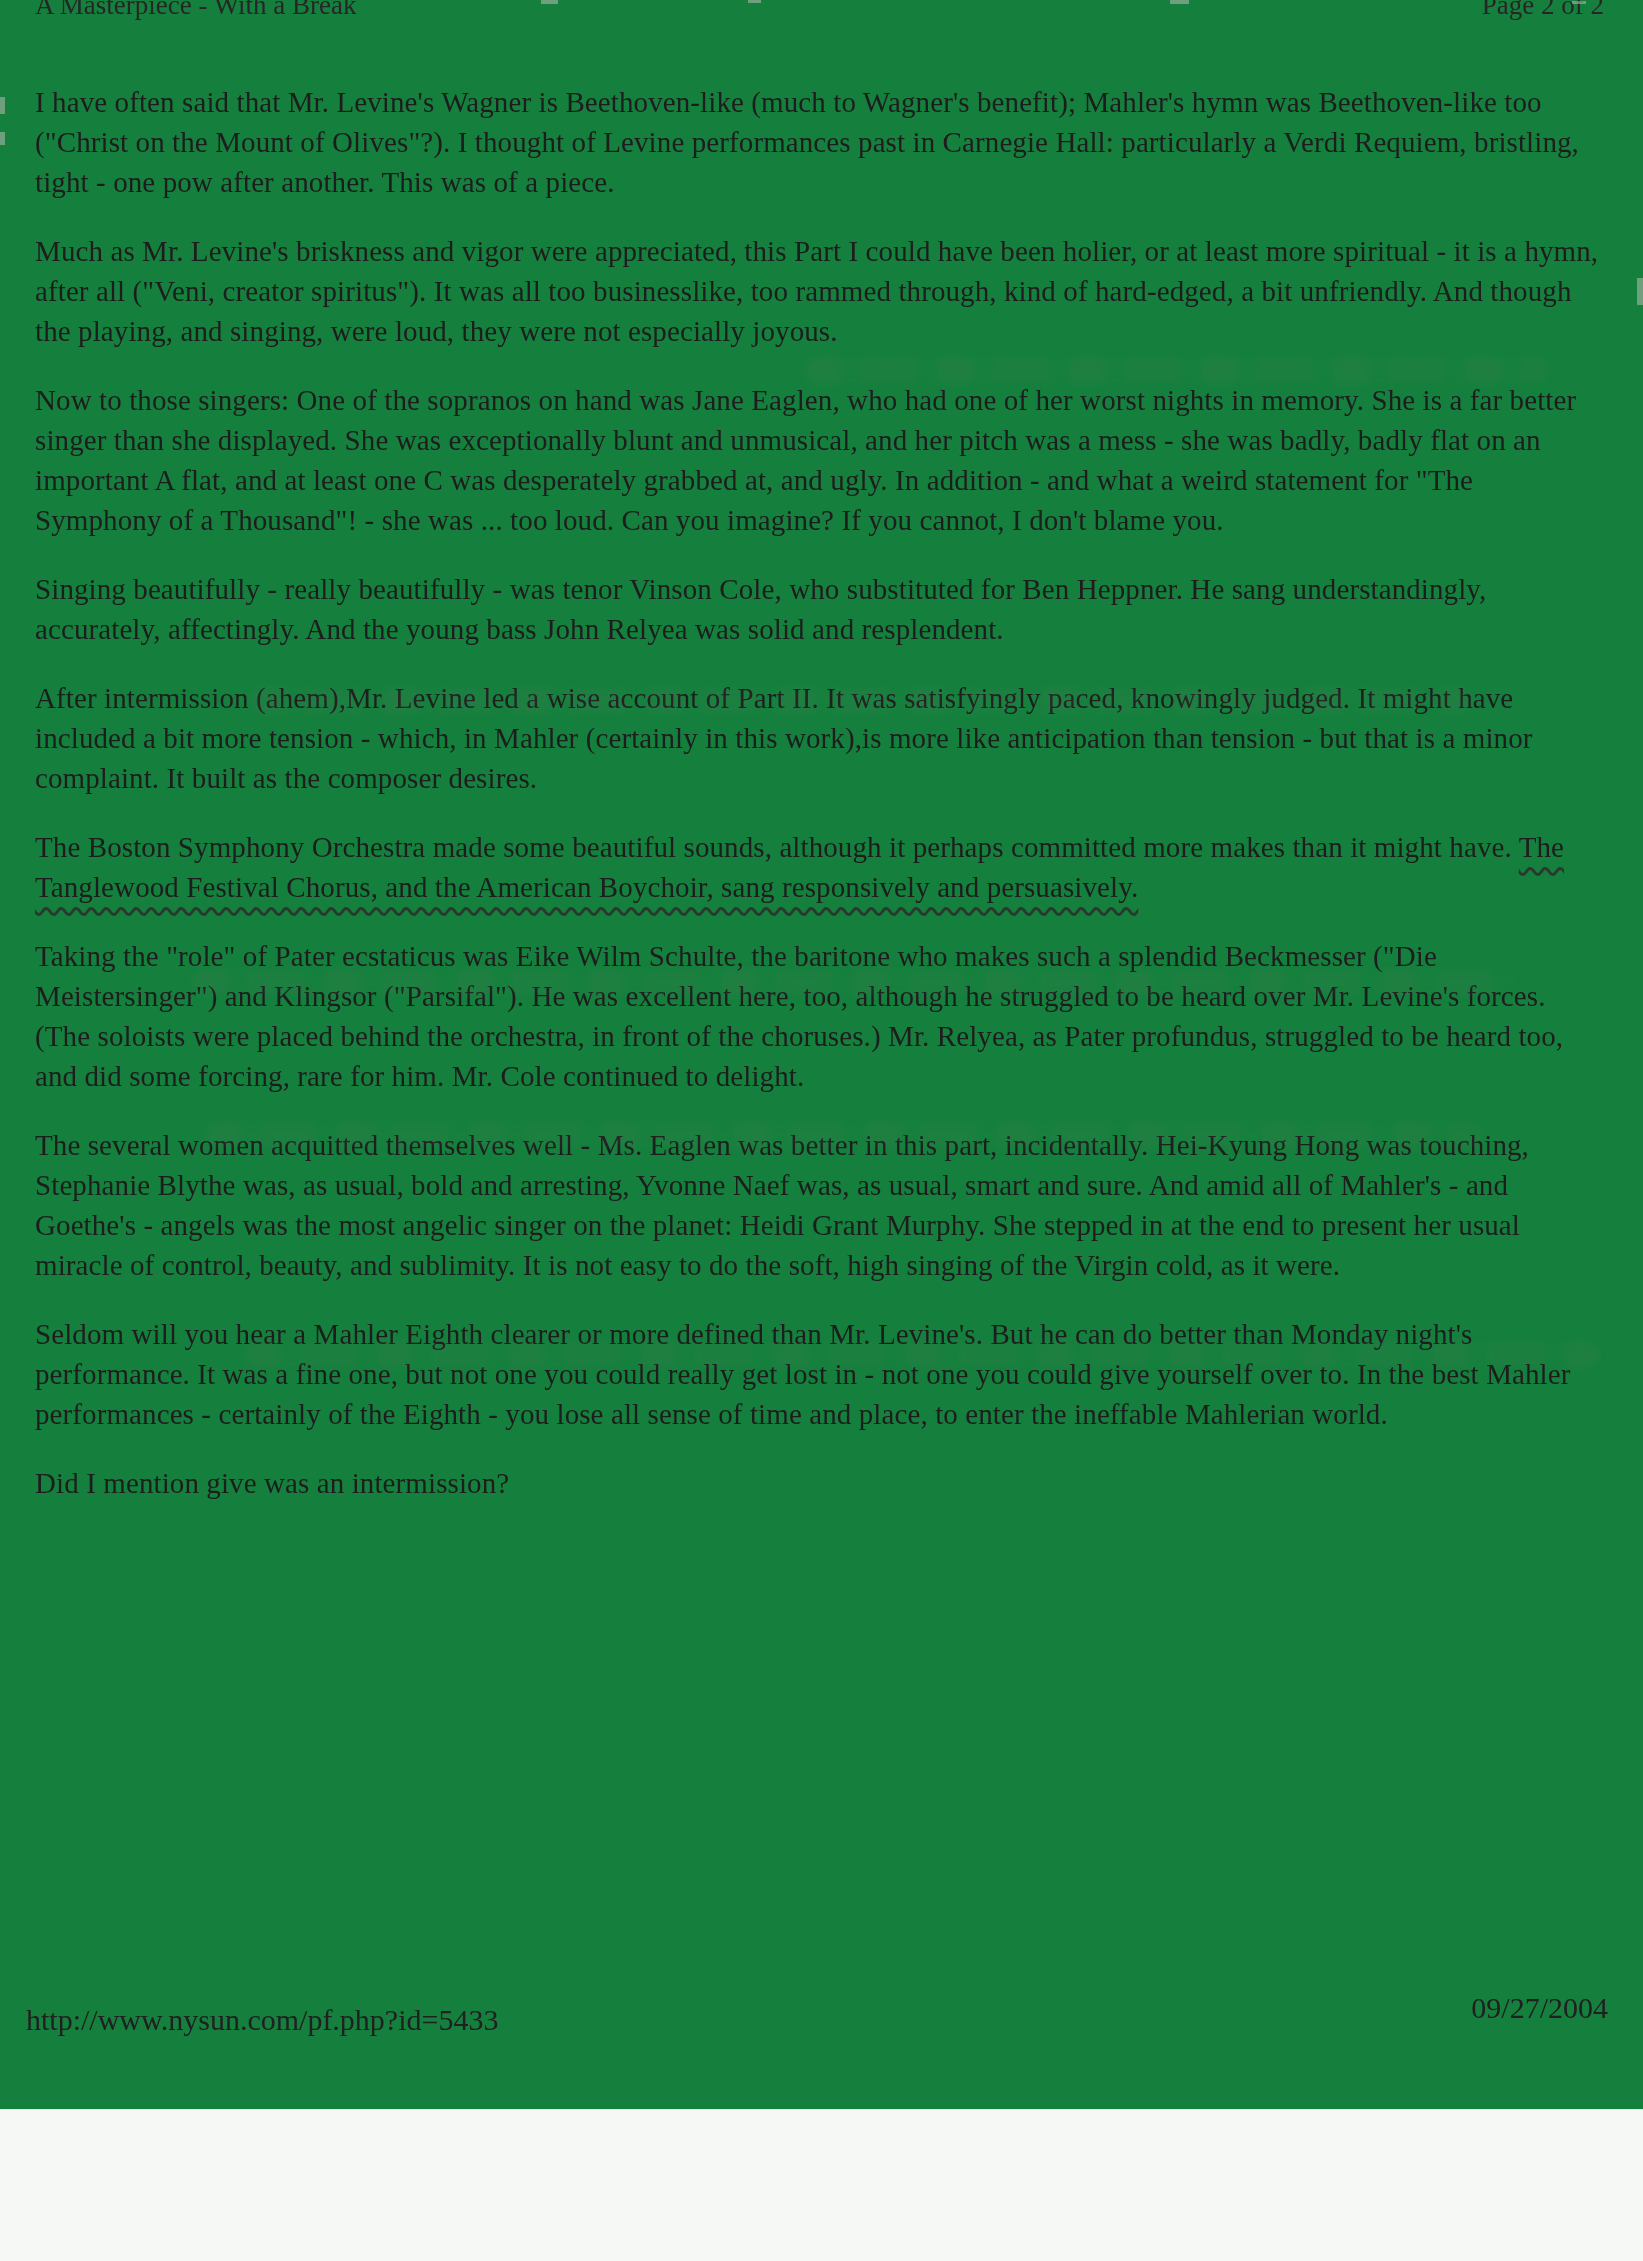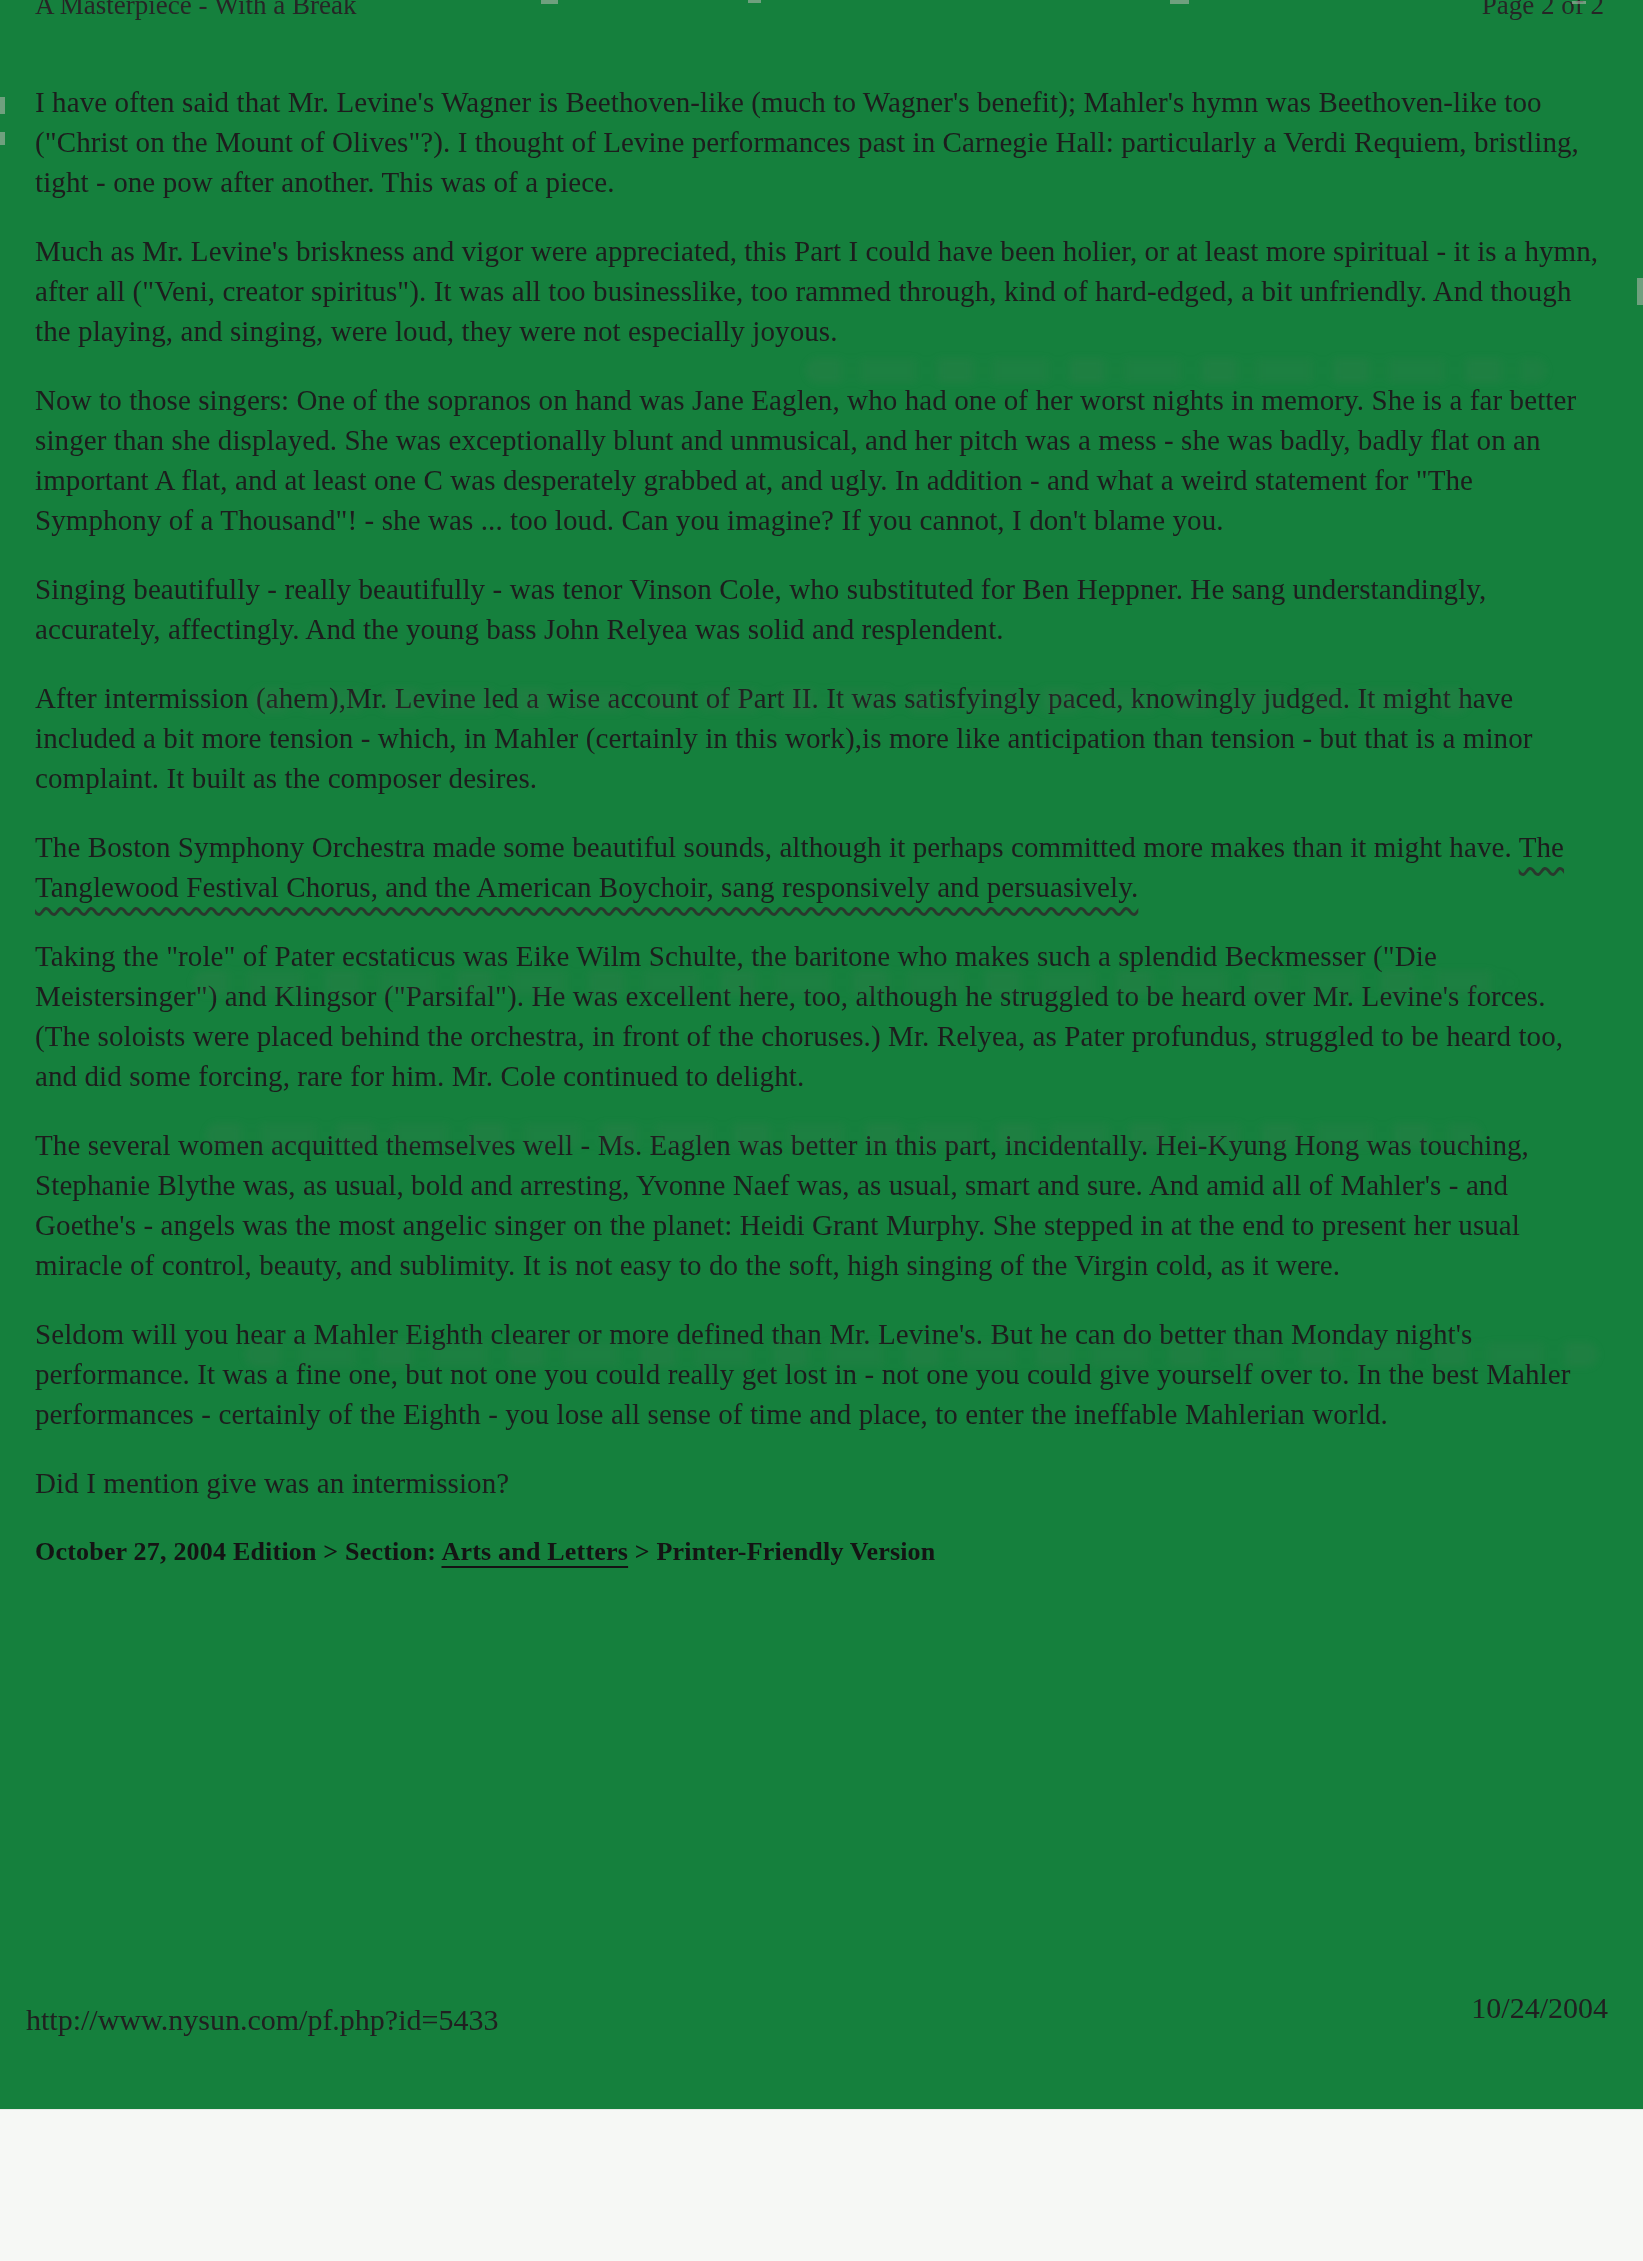--- a/index.html
+++ b/index.html
@@ -133,37 +133,34 @@
     <p>I have often said that Mr. Levine's Wagner is Beethoven-like (much to Wagner's benefit); Mahler's hymn was Beethoven-like too ("Christ on the Mount of Olives"?). I thought of Levine performances past in Carnegie Hall: particularly a Verdi Requiem, bristling, tight - one pow after another. This was of a piece.</p>
       <p>Much as Mr. Levine's briskness and vigor were appreciated, this Part I could have been holier, or at least more spiritual - it is a hymn, after all ("Veni, creator spiritus"). It was all too businesslike, too rammed through, kind of hard-edged, a bit unfriendly. And though the playing, and singing, were loud, they were not especially joyous.</p>
       <p>Now to those singers: One of the sopranos on hand was Jane Eaglen, who had one of her worst nights in memory. She is a far better singer than she displayed. She was exceptionally blunt and unmusical, and her pitch was a mess - she was badly, badly flat on an important A flat, and at least one C was desperately grabbed at, and ugly. In addition - and what a weird statement for "The Symphony of a Thousand"! - she was ... too loud. Can you imagine? If you cannot, I don't blame you.</p>
       <p>Singing beautifully - really beautifully - was tenor Vinson Cole, who substituted for Ben Heppner. He sang understandingly, accurately, affectingly. And the young bass John Relyea was solid and resplendent.</p>
       <p>After intermission (ahem),Mr. Levine led a wise account of Part II. It was satisfyingly paced, knowingly judged. It might have included a bit more tension - which, in Mahler (certainly in this work),is more like anticipation than tension - but that is a minor complaint. It built as the composer desires.</p>
       <p><span>The Boston Symphony Orchestra made some beautiful sounds, although it perhaps committed more makes than it might have. </span><span class="pen-underline">The Tanglewood Festival Chorus, and the American Boychoir, sang responsively and persuasively.</span></p>
       <p>Taking the "role" of Pater ecstaticus was Eike Wilm Schulte, the baritone who makes such a splendid Beckmesser ("Die Meistersinger") and Klingsor ("Parsifal"). He was excellent here, too, although he struggled to be heard over Mr. Levine's forces. (The soloists were placed behind the orchestra, in front of the choruses.) Mr. Relyea, as Pater profundus, struggled to be heard too, and did some forcing, rare for him. Mr. Cole continued to delight.</p>
       <p>The several women acquitted themselves well - Ms. Eaglen was better in this part, incidentally. Hei-Kyung Hong was touching, Stephanie Blythe was, as usual, bold and arresting, Yvonne Naef was, as usual, smart and sure. And amid all of Mahler's - and Goethe's - angels was the most angelic singer on the planet: Heidi Grant Murphy. She stepped in at the end to present her usual miracle of control, beauty, and sublimity. It is not easy to do the soft, high singing of the Virgin cold, as it were.</p>
       <p>Seldom will you hear a Mahler Eighth clearer or more defined than Mr. Levine's. But he can do better than Monday night's performance. It was a fine one, but not one you could really get lost in - not one you could give yourself over to. In the best Mahler performances - certainly of the Eighth - you lose all sense of time and place, to enter the ineffable Mahlerian world.</p>
       <p>Did I mention give was an intermission?</p>
-      <div class="edition-line">
-      <span>October 27, 2004 Edition &gt; Section: </span><span class="section-link">Arts and Letters</span><span> &gt; Printer-Friendly Version</span>
-    </div>
   </div>
 
   <div class="ghost g1"></div>
   <div class="ghost g2"></div>
   <div class="ghost g3"></div>
   <div class="ghost g4"></div>
   <div class="ghost g5"></div>
 
   <div class="noise n1"></div>
   <div class="noise n2"></div>
   <div class="noise n3"></div>
   <div class="noise n4"></div>
   <div class="noise n5"></div>
   <div class="noise n6"></div>
   <div class="noise n7"></div>
 
   <span class="footer-url">http://www.nysun.com/pf.php?id=5433</span>
-  <span class="footer-date">10/24/2004</span>
+  <span class="footer-date">09/27/2004</span>
 
   <div class="scan-edge-strip"></div>
 </div>
 
 
 </body></html>

